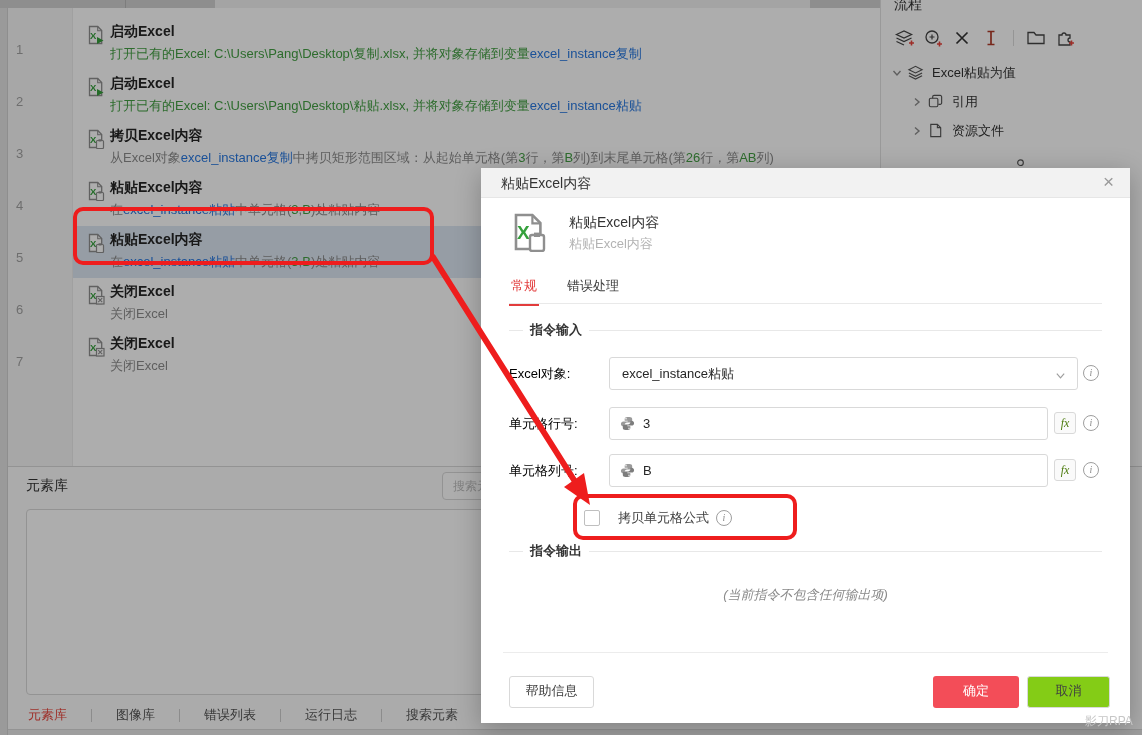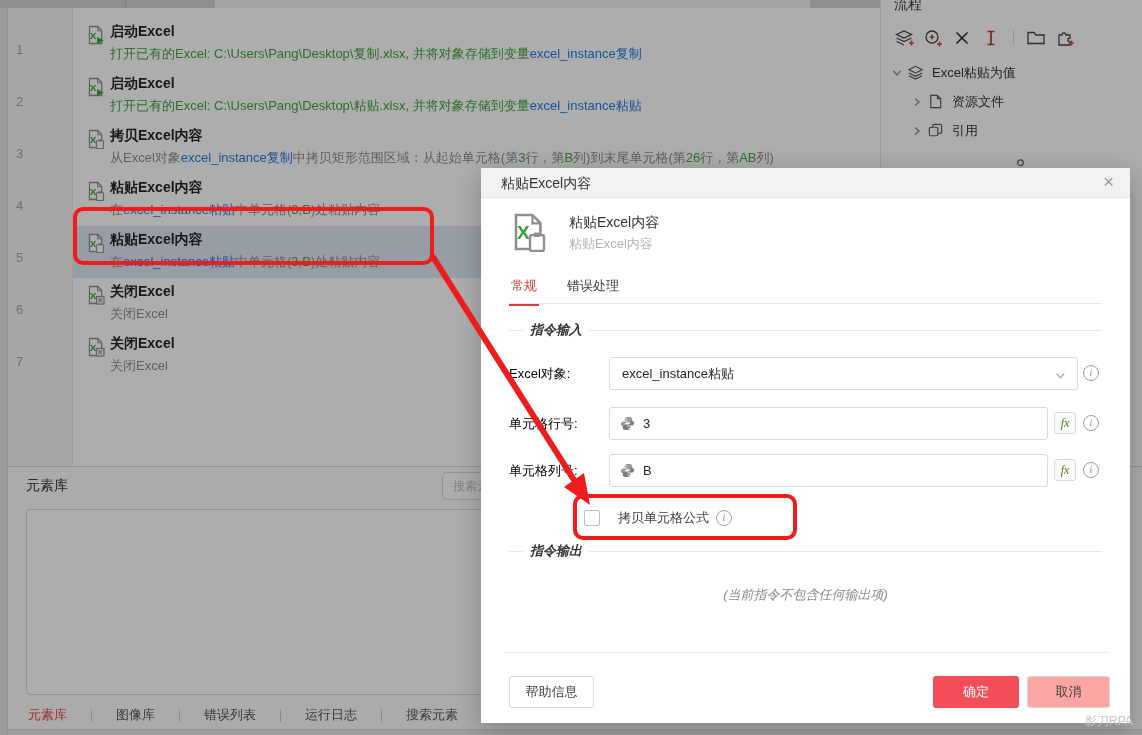--- a/index.html
+++ b/index.html
@@ -56,40 +56,40 @@
   #dlg-close { position:absolute; right:12px; top:0; line-height:28px; font-size:19px; color:#9a9a9a; cursor:pointer; padding:0 4px; }
   #dlg-hicon { position:absolute; left:26px; top:44px; width:40px; height:40px; }
   #dlg-htitle { position:absolute; left:88px; top:46px; font-size:14px; color:#333; }
   #dlg-hsub { position:absolute; left:88px; top:67px; font-size:13px; color:#b3b3b3; }
   #dlg-tabs { position:absolute; left:28px; top:106px; display:flex; gap:26px; }
   .dtab { font-size:13px; color:#404040; padding:3px 2px 9px; cursor:pointer; }
   .dtab.active { color:#e23c3c; border-bottom:2px solid #e23c3c; }
   #dlg-tabline { position:absolute; left:28px; top:135px; width:593px; height:1px; background:#e9e9e9; }
   .legend { position:absolute; left:28px; width:593px; display:flex; align-items:center; }
   .legend .dash { width:14px; height:1px; background:#e8e8e8; margin-right:7px; }
-  .legend .ltext { font-size:13px; font-weight:700; color:#333; margin-right:7px;font-style:italic; }
+  .legend .ltext { font-size:13px; font-weight:700; color:#333; margin-right:7px; }
   .legend .line { flex:1; height:1px; background:#e8e8e8; }
   .f-label { position:absolute; left:28px; width:81px; text-align:left; font-size:13px; color:#000000; line-height:33px; }
   .f-input { position:absolute; left:128px; height:33px; border:1px solid #d9d9d9; border-radius:3px; background:#fff; font-size:13px; color:#262626; display:flex; align-items:center; }
   .f-input .val { margin-left:12px; }
   .f-input .pyico { width:15px; height:15px; margin-left:10px; }
   .f-input .pyval { margin-left:8px; }
   .f-input .selchev { position:absolute; right:11px; top:11px; width:11px; height:11px; }
   .fx-btn { position:absolute; width:22px; height:22px; border:1px solid #d9d9d9; border-radius:3px; background:#fafafa; font-family:"Liberation Serif","DejaVu Serif",serif; font-style:italic; font-size:12px; color:#4d7c0f; text-align:center; line-height:20px; cursor:pointer; }
   .info-ico { position:absolute; width:16px; height:16px; border:1px solid #9e9e9e; border-radius:50%; color:#8c8c8c; font-size:10px; font-style:italic; font-family:"Liberation Serif","DejaVu Serif",serif; text-align:center; line-height:14px; cursor:pointer; }
   #dlg-check { position:absolute; left:103px; top:341px; display:flex; align-items:center; }
   #dlg-checkbox { width:16px; height:16px; border:1px solid #bfbfbf; border-radius:2px; background:#fff; cursor:pointer; }
   #dlg-checklabel { font-size:13px; color:#404040; margin-left:18px; }
   #dlg-check .info-ico { position:static; margin-left:7px; flex:none; }
   #dlg-output-text { position:absolute; left:0; top:418px; width:649px; text-align:center; font-size:13px; font-style:italic; color:#8a8a8a; }
   #dlg-footline { position:absolute; left:22px; top:484px; width:605px; height:1px; background:#ececec; }
-  .dlg-btn { position:absolute; top:508px; height:32px; border-radius:3px; font-size:13px; text-align:center; line-height:30px; cursor:pointer; }
+  .dlg-btn { position:absolute; top:508px; height:32px; border-radius:3px; font-size:13px; text-align:center; line-height:30px; cursor:pointer;font-family:Liberation Mono, monospace; }
   #btn-help { left:28px; width:85px; border:1px solid #d9d9d9; color:#404040; background:#fff; }
   #btn-ok { left:452px; width:86px; background:#f34d58; color:#fff; line-height:32px; }
-  #btn-cancel { left:546px; width:83px; border:1px solid #d9d9d9; color:#404040; background:#fca5a5; }
+  #btn-cancel { left:546px; width:83px; border:1px solid #d9d9d9; color:#404040; background:#84cc16; }
 
   
   #annos { position:absolute; inset:0; z-index:60; pointer-events:none; }
   #watermark { position:absolute; left:1085px; top:713px; z-index:70; font-size:12px; color:#c6c6c6; }
 </style>
 </head>
 <body>
 
 <div id="app">
   <div id="top-strip">
@@ -228,34 +228,34 @@
               <path d="M2 9.5L9 13l7-3.5"></path>
               <path d="M2 12.5L9 16l7-3.5"></path>
             </svg></span>
           <span class="tree-label">Excel粘贴为值</span>
         </div>
         <div class="tree-row" style="padding-left: 24px;">
           <span class="tree-chev"><svg viewBox="0 0 12 12" width="100%" height="100%">
               <path d="M4 2.5l4 3.5-4 3.5" fill="none" stroke="#8c8c8c" stroke-width="1.4"></path>
             </svg></span>
           <span class="tree-icon"><svg viewBox="0 0 18 18" width="100%" height="100%" fill="none" stroke="#555" stroke-width="1.2">
-              <path d="M4 2.5h7l3.5 3.5v9.5H4z"></path>
-              <path d="M11 2.5V6h3.5"></path>
-            </svg></span>
-          <span class="tree-label">资源文件</span>
+              <rect x="2.5" y="5.5" width="9" height="9" rx="1.5"></rect>
+              <path d="M6 5.5V4a1.5 1.5 0 011.5-1.5H14A1.5 1.5 0 0115.5 4v6.5A1.5 1.5 0 0114 12h-2"></path>
+            </svg></span>
+          <span class="tree-label">引用</span>
         </div>
         <div class="tree-row" style="padding-left: 24px;">
           <span class="tree-chev"><svg viewBox="0 0 12 12" width="100%" height="100%">
               <path d="M4 2.5l4 3.5-4 3.5" fill="none" stroke="#8c8c8c" stroke-width="1.4"></path>
             </svg></span>
           <span class="tree-icon"><svg viewBox="0 0 18 18" width="100%" height="100%" fill="none" stroke="#555" stroke-width="1.2">
-              <rect x="2.5" y="5.5" width="9" height="9" rx="1.5"></rect>
-              <path d="M6 5.5V4a1.5 1.5 0 011.5-1.5H14A1.5 1.5 0 0115.5 4v6.5A1.5 1.5 0 0114 12h-2"></path>
-            </svg></span>
-          <span class="tree-label">引用</span>
+              <path d="M4 2.5h7l3.5 3.5v9.5H4z"></path>
+              <path d="M11 2.5V6h3.5"></path>
+            </svg></span>
+          <span class="tree-label">资源文件</span>
         </div>
         <div class="tree-row" style="padding-left: 24px; flex-direction: column;">
           <span class="tree-chev"></span>
           <span class="tree-icon"><svg viewBox="0 0 18 18" width="100%" height="100%" fill="none" stroke="#555" stroke-width="1.2">
               <circle cx="9" cy="6" r="3"></circle>
               <path d="M4 15.5c1-4.5 9-4.5 10 0"></path>
             </svg></span>
           <span class="tree-label">主流程 flow</span>
         </div>
       </div>

